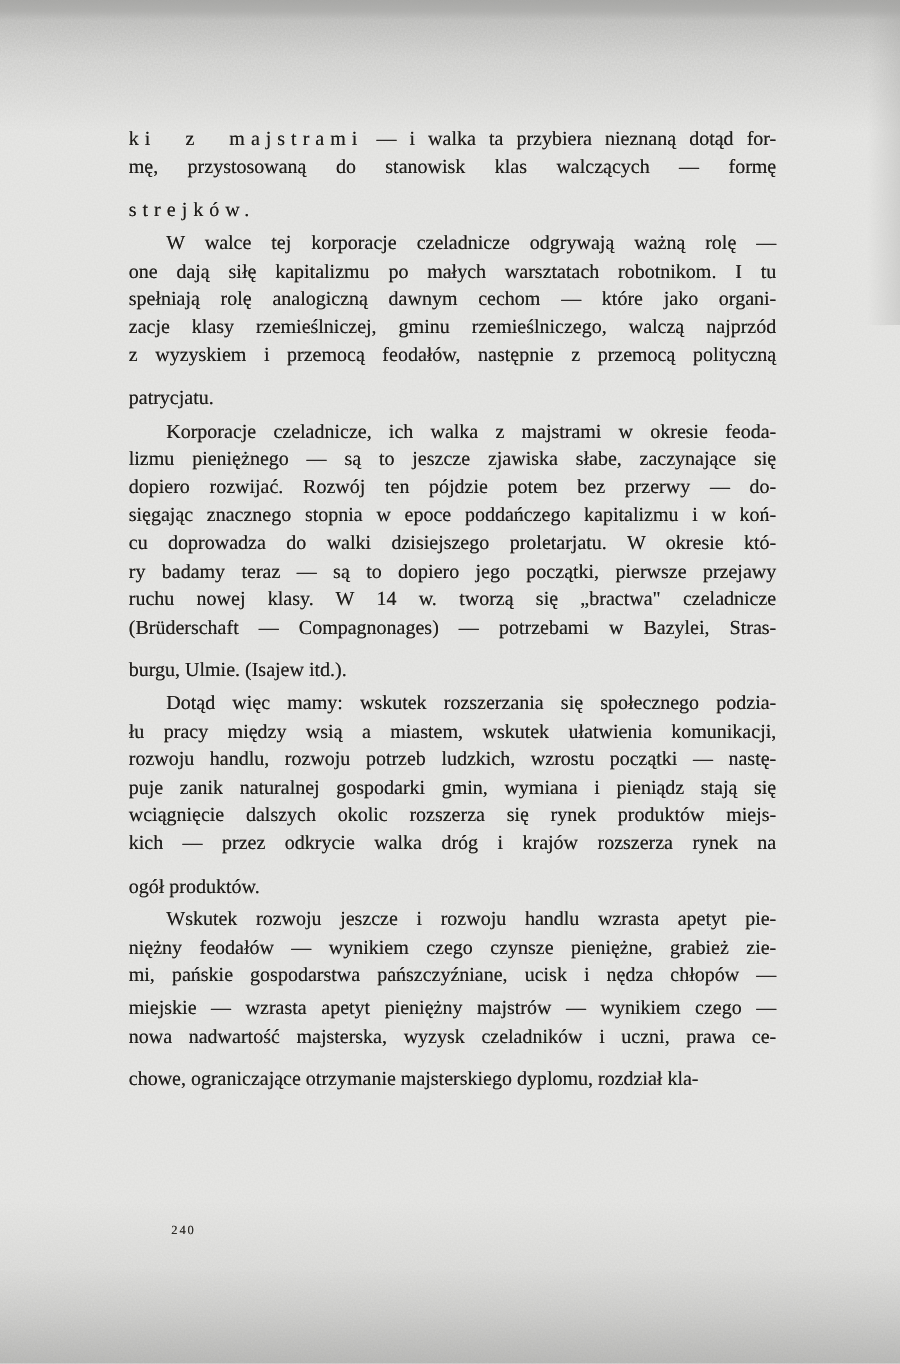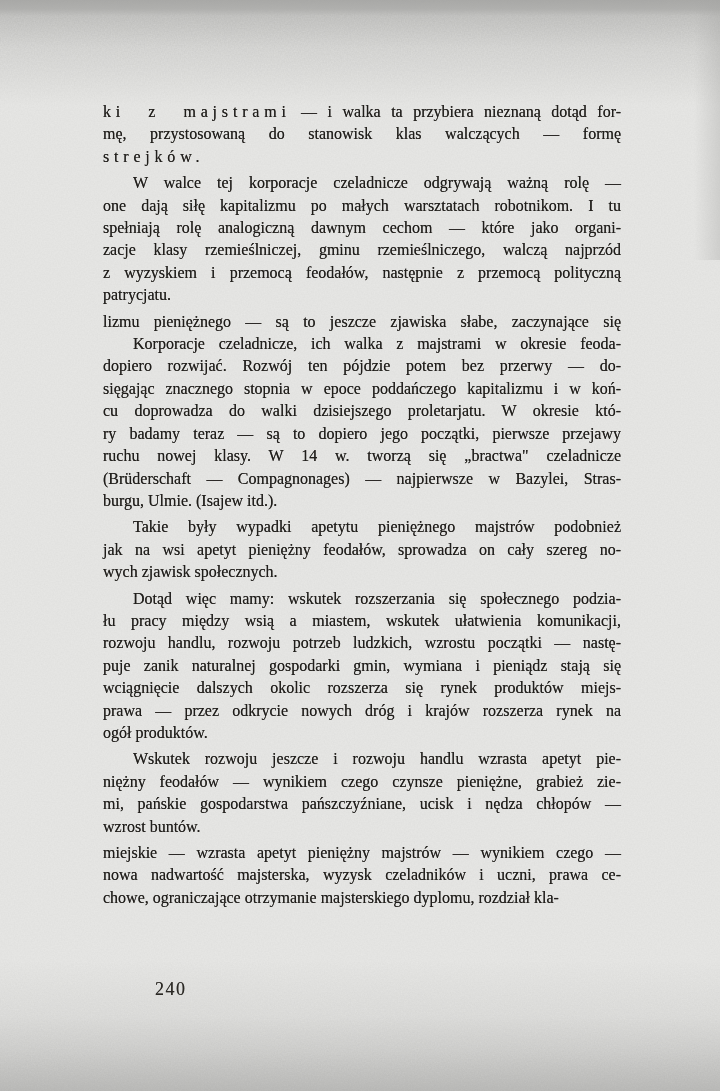--- a/index.html
+++ b/index.html
@@ -29,28 +29,27 @@
     right:0;top:0;width:26px;height:260px;
     background:linear-gradient(270deg,rgba(165,165,163,.35) 0,rgba(200,200,198,0) 100%);
   }
   .textblock{
     position:absolute;left:103px;top:101px;width:518px;
     color:#201e1b;font-size:16px;line-height:22.4px;
     text-shadow:0 0 .35px rgba(32,30,27,.75);
   }
   .para{margin:0 0 4px 0;}
   .line{text-align:justify;text-align-last:justify;}
-  .line.last{text-align-last:left;}
+  .line.last{text-align-last:left;margin-top:12px;}
   .line.indent{text-indent:30px;}
   .spaced{letter-spacing:.3em;word-spacing:.5em;}
   .pageno{
     position:absolute;left:137px;top:979px;
-    color:#2b2925;font-size:18px;letter-spacing:1.5px;
+    color:#2b2925;font-size:10px;letter-spacing:1.5px;
     text-shadow:0 0 .35px rgba(32,30,27,.6);
-    margin-left:18px;
   }
 </style>
 </head>
 <body>
 
 <svg width="0" height="0" style="position:absolute" aria-hidden="true">
   <defs>
     <filter id="grain" x="0" y="0" width="100%" height="100%">
       <feTurbulence type="fractalNoise" baseFrequency="0.7" numOctaves="2" seed="11" stitchTiles="stitch"></feTurbulence>
       <feColorMatrix type="matrix" values="0 0 0 0 0.42  0 0 0 0 0.42  0 0 0 0 0.41  0 0 0 0.9 0"></feColorMatrix>
@@ -88,49 +87,43 @@
       </div>
       <div class="para">
         <div class="line indent">W walce tej korporacje czeladnicze odgrywają ważną rolę —</div>
         <div class="line">one dają siłę kapitalizmu po małych warsztatach robotnikom. I tu</div>
         <div class="line">spełniają rolę analogiczną dawnym cechom — które jako organi-</div>
         <div class="line">zacje klasy rzemieślniczej, gminu rzemieślniczego, walczą najprzód</div>
         <div class="line">z wyzyskiem i przemocą feodałów, następnie z przemocą polityczną</div>
         <div class="line last">patrycjatu.</div>
       </div>
       <div class="para">
+        <div class="line indent">Korporacje czeladnicze, ich walka z majstrami w okresie feoda-</div>
         <div class="line">lizmu pieniężnego — są to jeszcze zjawiska słabe, zaczynające się</div>
-        <div class="line indent">Korporacje czeladnicze, ich walka z majstrami w okresie feoda-</div>
         <div class="line">dopiero rozwijać.  Rozwój ten pójdzie potem bez przerwy — do-</div>
         <div class="line">sięgając znacznego stopnia w epoce poddańczego kapitalizmu i w koń-</div>
         <div class="line">cu doprowadza do walki dzisiejszego proletarjatu.  W okresie któ-</div>
         <div class="line">ry badamy teraz — są to dopiero jego początki, pierwsze przejawy</div>
         <div class="line">ruchu nowej klasy.  W 14 w. tworzą się „bractwa" czeladnicze</div>
-        <div class="line">(Brüderschaft — Compagnonages) — najpierwsze w Bazylei, Stras-</div>
+        <div class="line">(Brüderschaft — Compagnonages) — potrzebami w Bazylei, Stras-</div>
         <div class="line last">burgu, Ulmie. (Isajew itd.).</div>
-      </div>
-      <div class="para">
-        <div class="line indent">Takie były wypadki apetytu pieniężnego majstrów podobnież</div>
-        <div class="line">jak na wsi apetyt pieniężny feodałów, sprowadza on cały szereg no-</div>
-        <div class="line last">wych zjawisk społecznych.</div>
       </div>
       <div class="para">
         <div class="line indent">Dotąd więc mamy: wskutek rozszerzania się społecznego podzia-</div>
         <div class="line">łu pracy między wsią a miastem, wskutek ułatwienia komunikacji,</div>
         <div class="line">rozwoju handlu, rozwoju potrzeb ludzkich, wzrostu początki — nastę-</div>
         <div class="line">puje zanik naturalnej gospodarki gmin, wymiana i pieniądz stają się</div>
         <div class="line">wciągnięcie dalszych okolic rozszerza się rynek produktów miejs-</div>
-        <div class="line">prawa — przez odkrycie nowych dróg i krajów rozszerza rynek na</div>
+        <div class="line">kich — przez odkrycie walka dróg i krajów rozszerza rynek na</div>
         <div class="line last">ogół produktów.</div>
       </div>
       <div class="para">
         <div class="line indent">Wskutek rozwoju jeszcze i rozwoju handlu wzrasta apetyt pie-</div>
         <div class="line">niężny feodałów — wynikiem czego czynsze pieniężne, grabież zie-</div>
         <div class="line">mi, pańskie gospodarstwa pańszczyźniane, ucisk i nędza chłopów —</div>
-        <div class="line last">wzrost buntów.</div>
       </div>
       <div class="para">
         <div class="line">miejskie — wzrasta apetyt pieniężny majstrów — wynikiem czego —</div>
         <div class="line">nowa nadwartość majsterska, wyzysk czeladników i uczni, prawa ce-</div>
         <div class="line last">chowe, ograniczające otrzymanie majsterskiego dyplomu, rozdział kla-</div>
       </div>
     </div>
 
   <div class="pageno">240</div>
 

